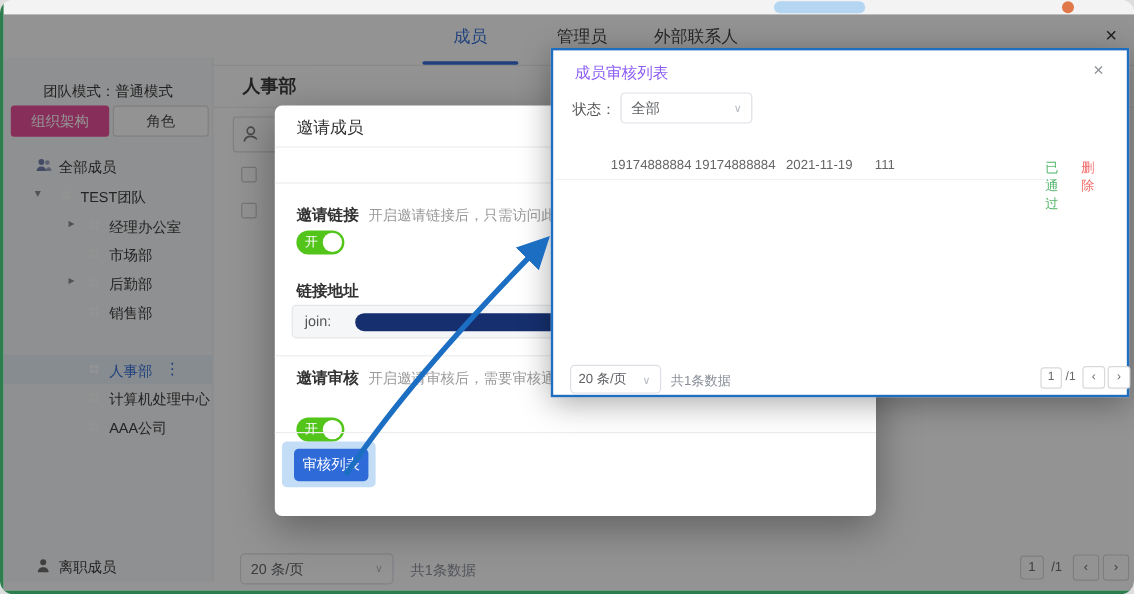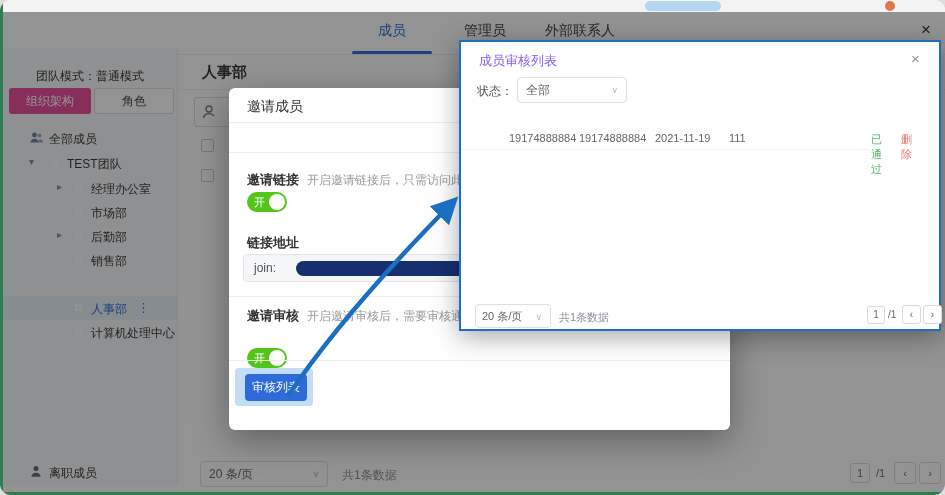--- a/index.html
+++ b/index.html
@@ -170,20 +170,24 @@
       <span class="tr-ico" style="left:68px;"><span class="org-dot"></span></span>
       <span class="tr-label" style="left:88px;">人事部</span>
       <span class="tr-more" style="left:134px;">⋮</span>
     </div>
 
     <div class="abs tree-row" style="top:272px;">
       <span class="tr-ico" style="left:68px;"><span class="org-dot"></span></span>
       <span class="tr-label" style="left:88px;">计算机处理中心</span>
     </div>
 
+    <div class="abs tree-row" style="top:296px;">
+      <span class="tr-ico" style="left:68px;"><span class="org-dot"></span></span>
+      <span class="tr-label" style="left:88px;">AAA公司</span>
+    </div>
 
     <div class="abs tree-row" style="top:412px;">
       <span class="tr-ico" style="left:26px;">
         <svg width="15" height="15" viewBox="0 0 15 15">
             <circle cx="7" cy="4.6" r="2.5" fill="#666"></circle>
             <path d="M2.5 12.8c0-2.5 2-4 4.5-4s4.5 1.5 4.5 4z" fill="#666"></path>
           </svg>
       </span>
       <span class="tr-label" style="left:46px;">离职成员</span>
     </div>

